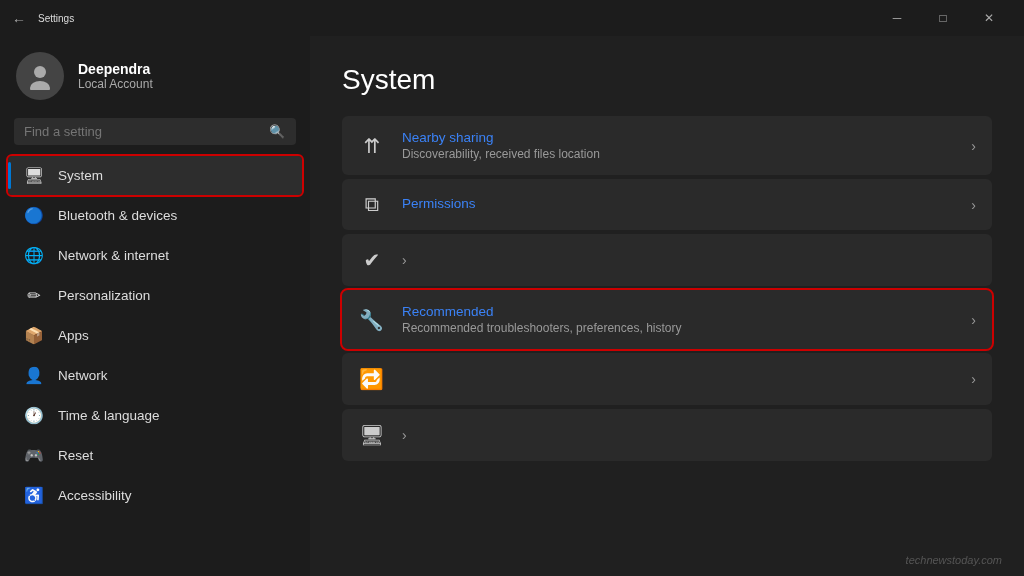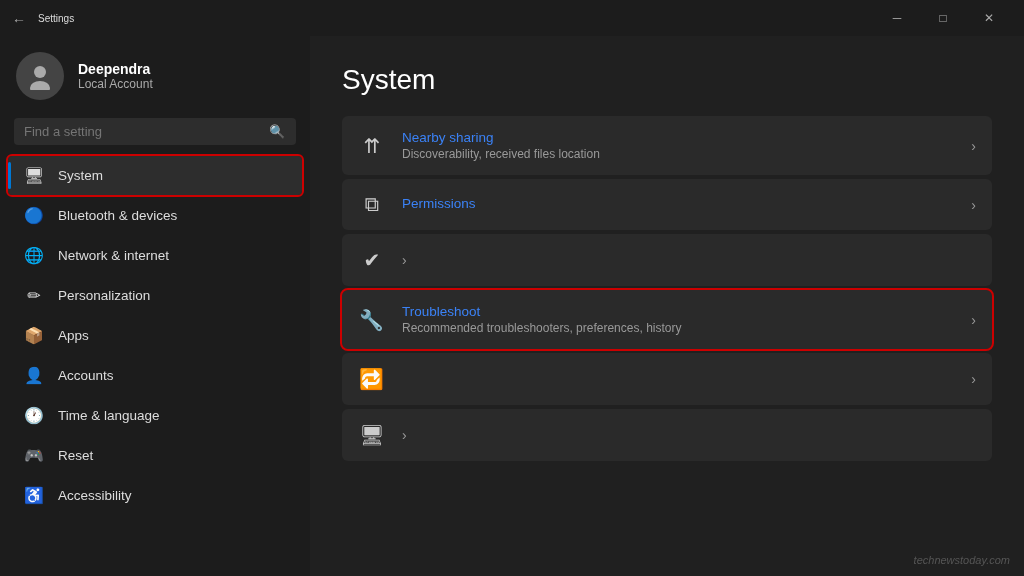--- a/index.html
+++ b/index.html
@@ -199,21 +199,21 @@
       font-size: 12px;
       color: #999;
     }
     .settings-item-chevron {
       color: #999;
       font-size: 14px;
     }
     .watermark {
       position: fixed;
       bottom: 10px;
-      right: 14px;
+      right: 22px;
       font-size: 11px;
       color: #555;
       font-style: italic;
     }
   </style>
 </head>
 <body>
 
 <div class="titlebar">
   <span class="titlebar-back">←</span>
@@ -262,21 +262,21 @@
         <div class="nav-item">
     <span class="nav-icon">✏</span>
     <span>Personalization</span>
   </div>
         <div class="nav-item">
     <span class="nav-icon">📦</span>
     <span>Apps</span>
   </div>
         <div class="nav-item">
     <span class="nav-icon">👤</span>
-    <span>Accounts</span>
+    <span>Network</span>
   </div>
         <div class="nav-item">
     <span class="nav-icon">🕐</span>
     <span>Time &amp; language</span>
   </div>
         <div class="nav-item">
     <span class="nav-icon">🎮</span>
     <span>Reset</span>
   </div>
         <div class="nav-item">
@@ -304,21 +304,21 @@
     </div>
     <span class="settings-item-chevron">›</span>
   </div>
         <div class="settings-item">
     <span class="settings-item-icon">✔</span>
     <span class="settings-item-chevron">›</span>
   </div>
         <div class="settings-item highlighted">
     <span class="settings-item-icon">🔧</span>
     <div class="settings-item-text">
-      <div class="settings-item-label">Troubleshoot</div>
+      <div class="settings-item-label">Recommended</div>
       <div class="settings-item-desc">Recommended troubleshooters, preferences, history</div>
     </div>
     <span class="settings-item-chevron">›</span>
   </div>
         <div class="settings-item">
     <span class="settings-item-icon">🔁</span>
     <div class="settings-item-text">
     </div>
     <span class="settings-item-chevron">›</span>
   </div>

